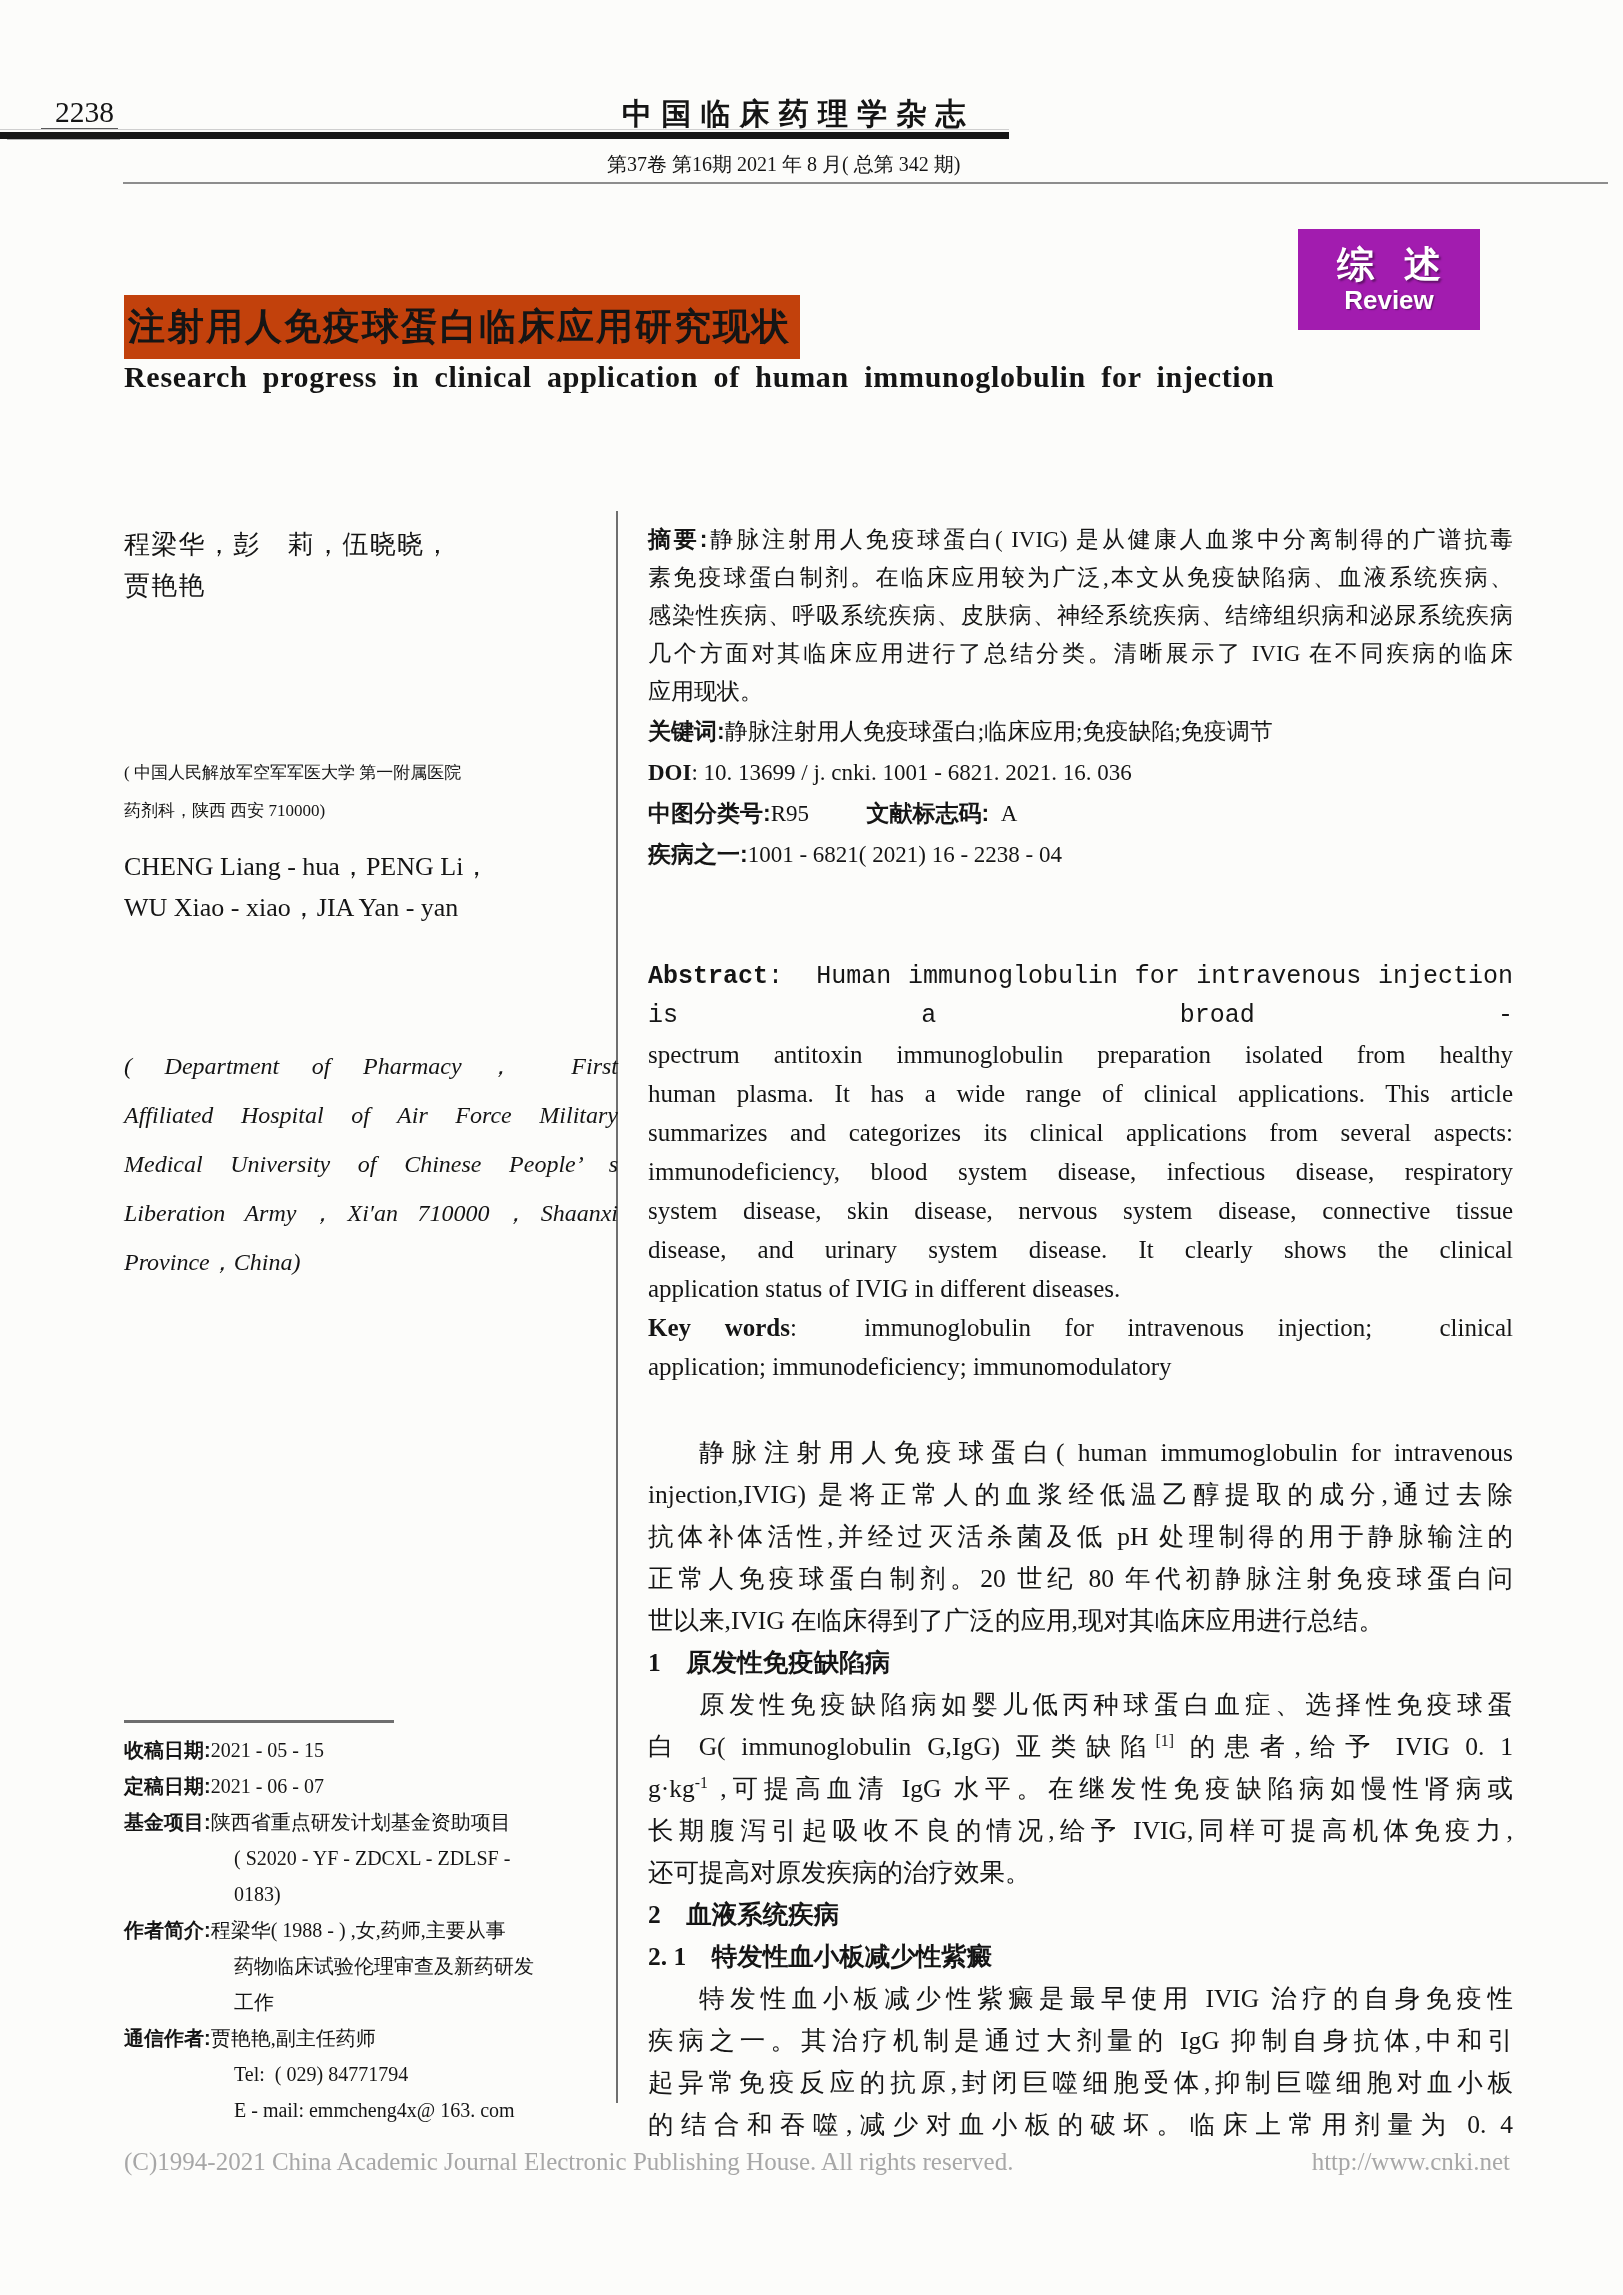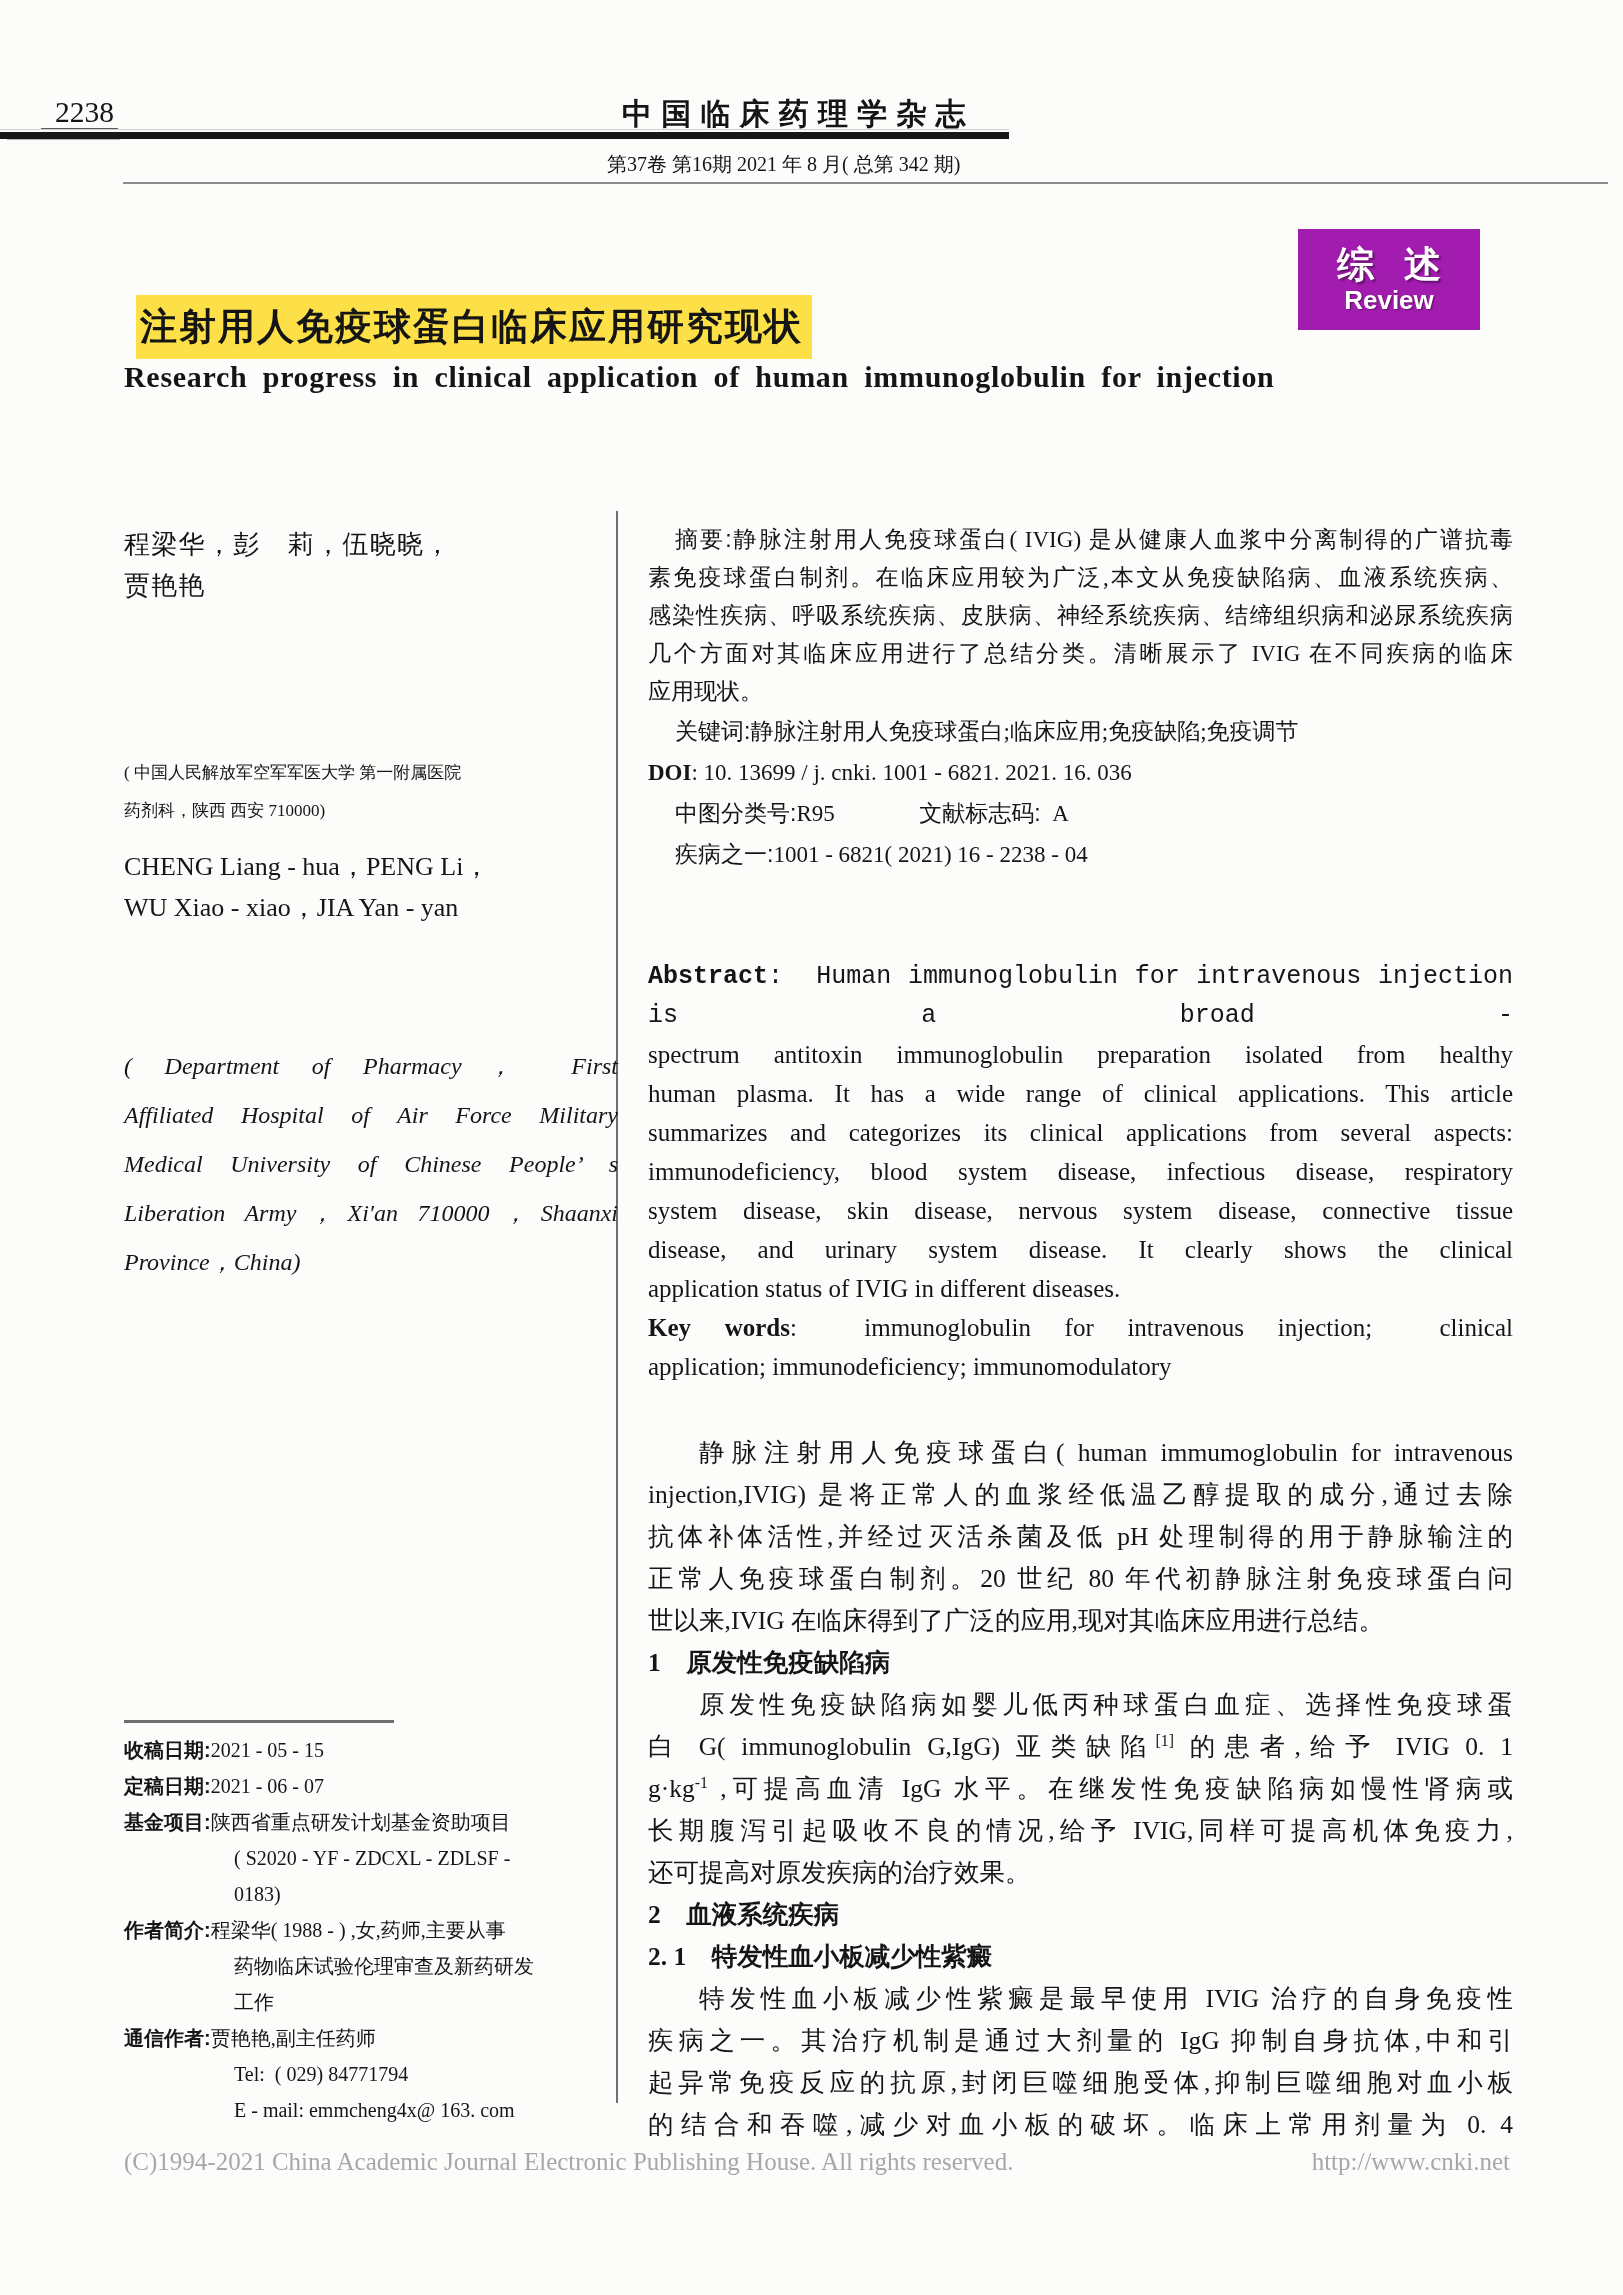--- a/index.html
+++ b/index.html
@@ -21,23 +21,23 @@
   
   .badge{position:absolute;left:1298px;top:229px;width:182px;height:101px;background:#a21caf;
          display:flex;flex-direction:column;align-items:center;justify-content:center;
          font-family:"Liberation Sans","DejaVu Sans",sans-serif;color:#ffffff;}
   .badge-cn{font-size:37px;font-weight:bold;letter-spacing:30px;text-indent:30px;line-height:41px;
             text-shadow:2px 2px 2px rgba(0,0,0,.4);}
   .badge-en{font-size:26px;font-weight:bold;line-height:29px;margin-top:1.3px;
             text-shadow:1.3px 1.3px 1.3px rgba(0,0,0,.4);}
 
   
-  .title-cn{position:absolute;left:136px;top:295px;font-size:37px;font-weight:bold;
+  .title-cn{position:absolute;left:124px;top:295px;font-size:37px;font-weight:bold;
             font-family:"Liberation Sans","DejaVu Sans",sans-serif;letter-spacing:2px;
-            background:#fde047;padding:6.5px 9.2px 7.9px 3.9px;white-space:nowrap;}
+            background:#c2410c;padding:6.5px 9.2px 7.9px 3.9px;white-space:nowrap;}
   .title-en{position:absolute;left:124px;top:360px;width:1389px;font-size:30px;font-weight:bold;
             letter-spacing:0.7px;word-spacing:7.2px;white-space:nowrap;}
 
   
   .col-divider{position:absolute;left:616px;top:511px;width:2px;height:1592px;background:#6f6f6f;}
 
   
   .authors-cn{position:absolute;left:124px;top:524px;width:494px;font-size:26px;line-height:41px;letter-spacing:1.3px;}
   .affil-cn{position:absolute;left:124px;top:754px;width:497px;font-size:17px;line-height:38px;}
   .authors-en{position:absolute;left:124px;top:846px;width:497px;font-size:26px;line-height:41px;}
@@ -55,21 +55,21 @@
   .line{white-space:pre-wrap;}
   .cs{font-size:23px;line-height:38px;}
   .meta{line-height:41px;}
   .en{font-size:25px;line-height:39px;}
   .cn{font-size:25.5px;line-height:42px;}
   .h{font-weight:bold;font-family:Liberation Serif, serif;}
   .j{text-align:justify;text-align-last:justify;text-justify:inter-ideograph;}
   .ind{text-indent:2em;}
   .gap1{margin-top:46px;}
   .gap2{margin-top:82px;font-family:Liberation Mono, monospace;}
-  .b{font-weight:normal;font-family:"Liberation Sans","DejaVu Sans",sans-serif;margin-left:27px;}
+  .b{font-weight:bold;font-family:"Liberation Sans","DejaVu Sans",sans-serif;}
   .bs{font-weight:bold;}
   sup{font-size:0.62em;vertical-align:super;line-height:0;}
 
   
   .copyright{position:absolute;left:124px;top:2148px;width:1386px;display:flex;
              justify-content:space-between;color:#a7a7a7;font-size:25px;white-space:nowrap;}
 </style>
 </head>
 <body>
 

